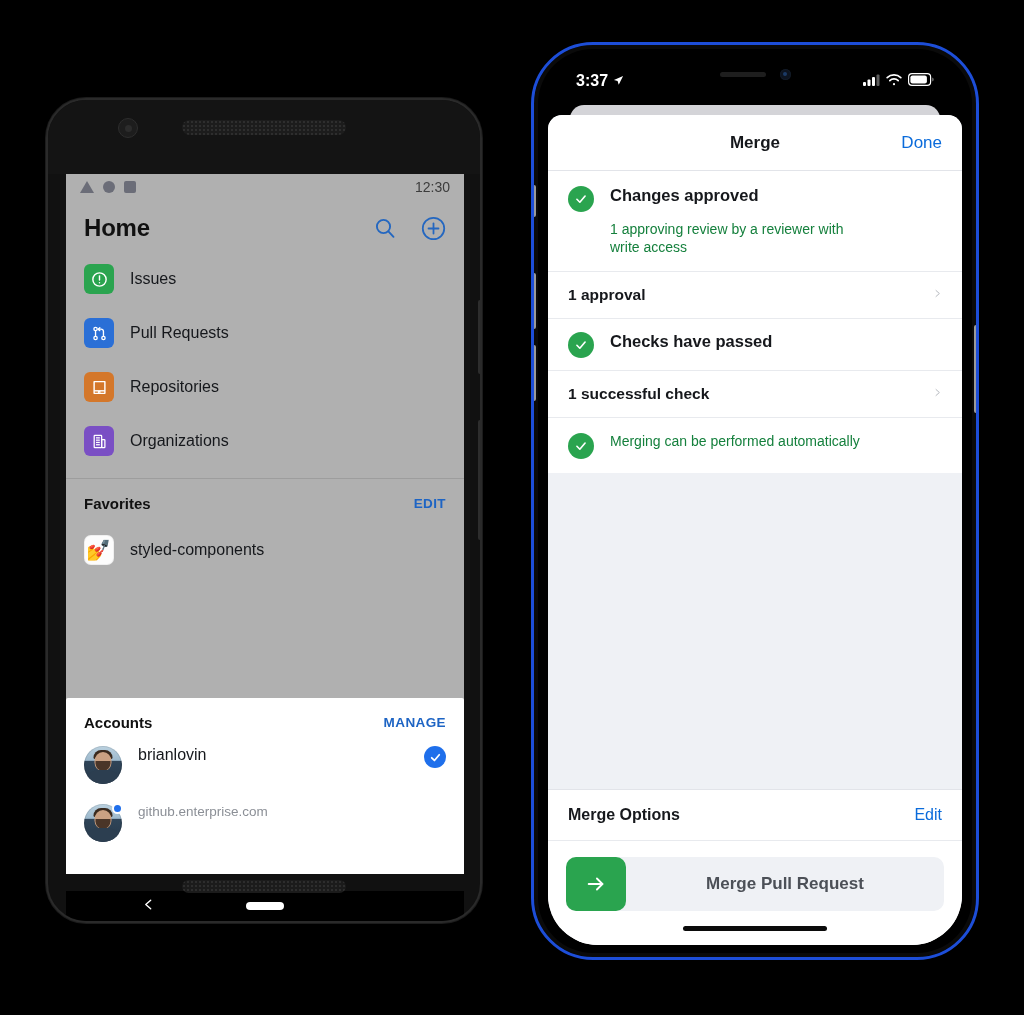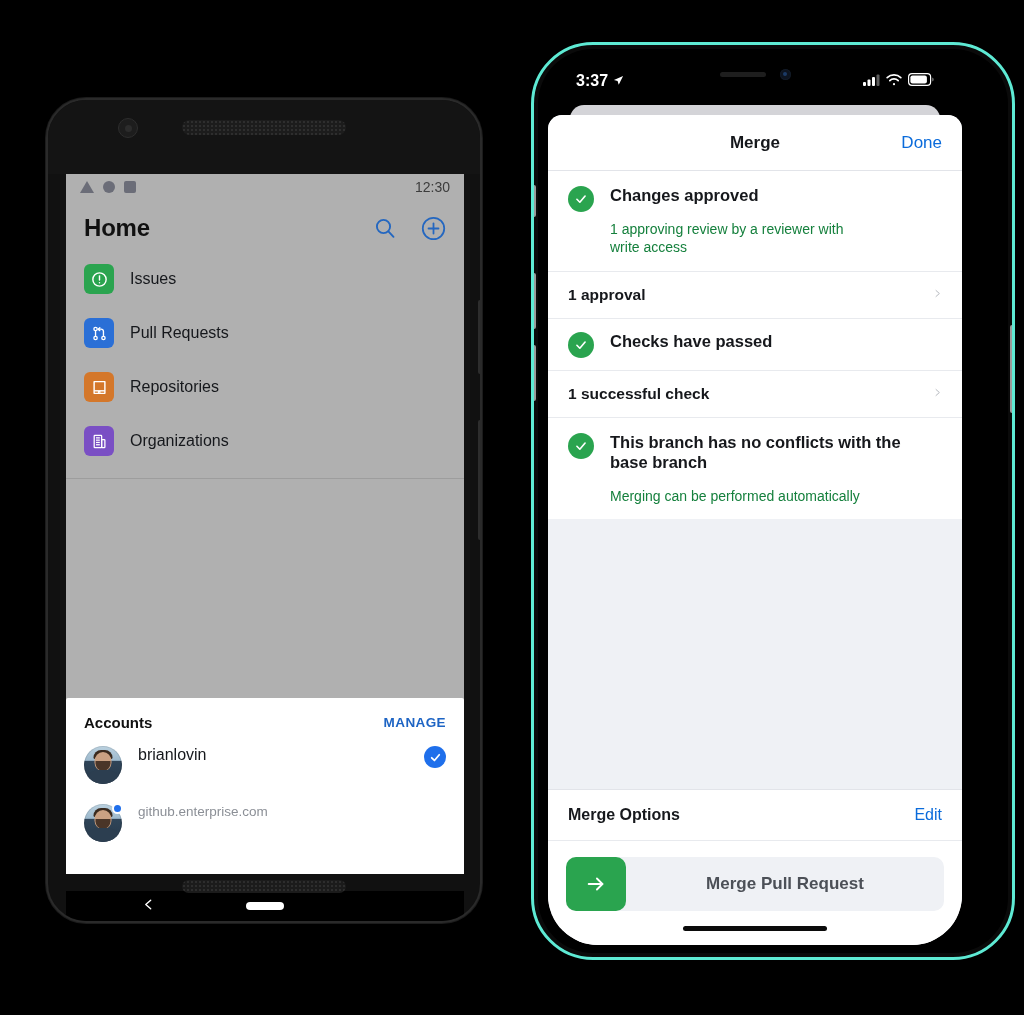--- a/index.html
+++ b/index.html
@@ -141,24 +141,24 @@
     background-image: radial-gradient(#2d2d2d 40%, transparent 41%);
     background-size: 4px 4px;
   }
   .and-side-btn {
     position: absolute; right: -2px; width: 4px; background: #2d2d2d; border-radius: 2px;
   }
 
   
   #iphone {
     position: absolute; left: 531px; top: 42px;
-    width: 484px; height: 918px;
+    width: 448px; height: 918px;
     background: #000;
     border-radius: 62px;
-    border: 3px solid #5eead4;
+    border: 3px solid #1d4ed8;
     box-shadow: inset 0 0 0 4px #0a0a0a;
     overflow: hidden;
   }
   #iphone-screen {
     position: absolute; left: 14px; top: 14px; width: 414px; height: 886px;
     border-radius: 50px; background: #000; overflow: hidden;
   }
   .ios-statusbar {
     position: relative; height: 44px; display: flex; align-items: center;
     justify-content: space-between; padding: 0 28px; color: #fff;
@@ -326,20 +326,30 @@
               <line x1="7.6" y1="13.2" x2="12.4" y2="13.2"></line>
                 <line x1="7.6" y1="16.1" x2="12.4" y2="16.1"></line>
             </svg>
           </div>
           <div class="and-row-label">Organizations</div>
         </div>
       </div>
 
       <div class="and-divider" style="margin-top:10px;"></div>
 
+      <div class="and-section">
+        <div class="and-section-head">
+          <div class="and-section-title">Favorites</div>
+          <div class="and-section-action">EDIT</div>
+        </div>
+        <div class="and-row" style="height:46px;">
+          <div class="fav-icon">💅</div>
+          <div class="and-row-label">styled-components</div>
+        </div>
+      </div>
 
       <div class="and-accounts">
         <div class="and-section-head">
           <div class="and-section-title">Accounts</div>
           <div class="and-section-action">MANAGE</div>
         </div>
 
         <div class="acct-row">
           <div class="avatar-wrap">
             <div class="avatar">
@@ -487,21 +497,20 @@
             </div>
           </div>
 
           <div class="merge-item">
             <div class="check-circle">
               <svg width="14" height="14" viewBox="0 0 24 24" fill="none" stroke="#fff" stroke-width="2.8" stroke-linecap="round" stroke-linejoin="round">
                   <polyline points="5,12.5 10,17.5 19,7"></polyline>
                 </svg>
             </div>
             <div class="merge-text">
-              <div class="merge-title" style="max-width:292px;">This branch has no conflicts with the base branch</div>
               <div class="merge-sub" style="max-width:300px;">Merging can be performed automatically</div>
             </div>
           </div>
         </div>
 
         <div class="sheet-spacer"></div>
 
         <div class="merge-options-head">
           <div class="merge-options-title">Merge Options</div>
           <div class="merge-options-edit">Edit</div>

